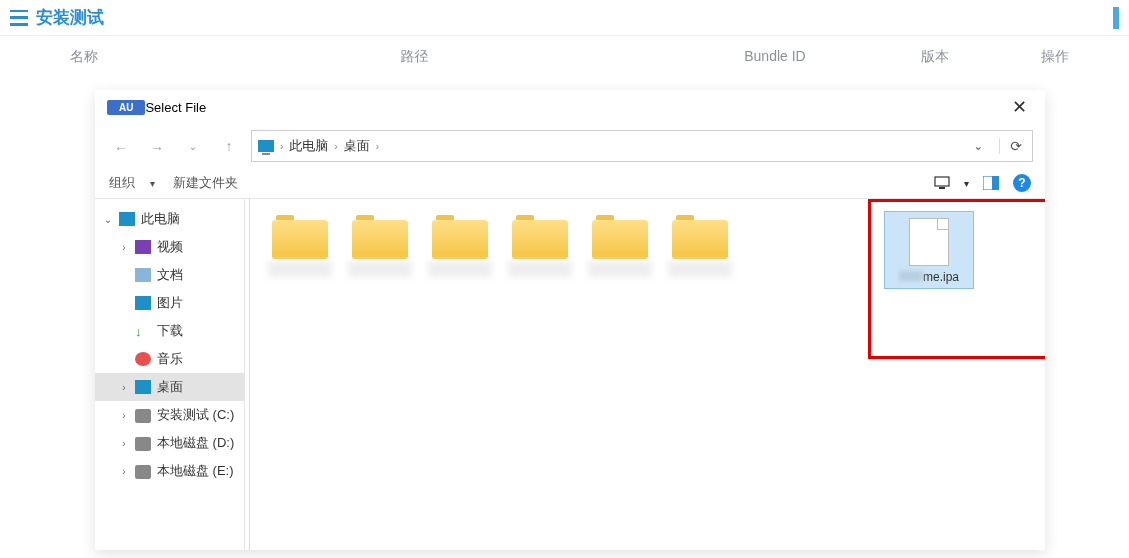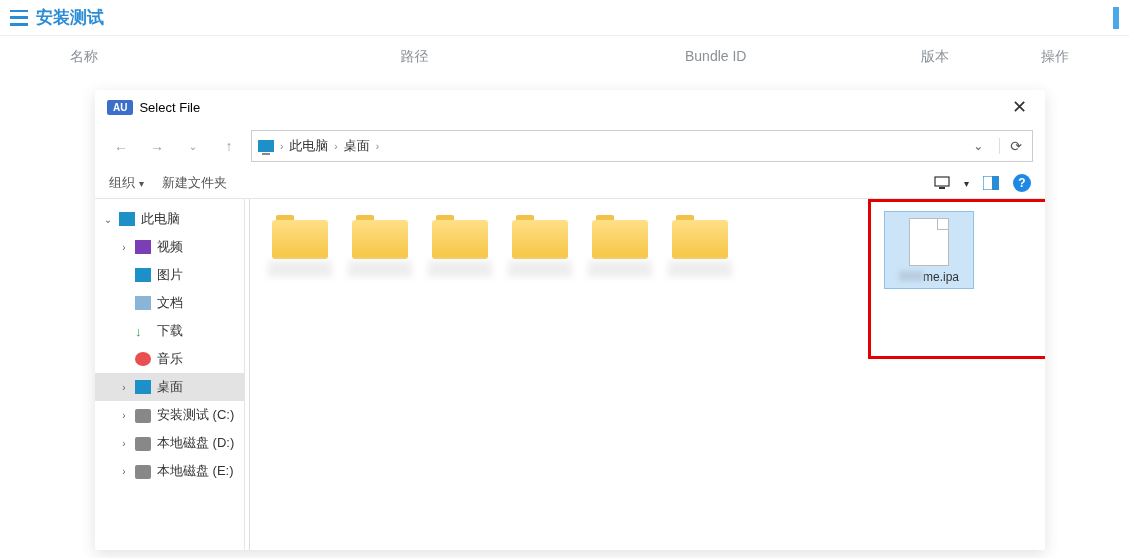--- a/index.html
+++ b/index.html
@@ -8,46 +8,46 @@
 
 .app-header { display: flex; align-items: center; padding: 6px 10px; border-bottom: 1px solid #eee; color: #2b8cd6; font-weight: 600; font-size: 17px; }
 .app-header .menu-icon { width: 18px; height: 16px; margin-right: 8px; display: flex; flex-direction: column; justify-content: space-between; }
 .app-header .menu-icon span { height: 2.5px; background: #2b8cd6; display: block; }
 .app-header-right { margin-left: auto; width: 6px; height: 22px; background: #4aa8e8; }
 
 
 .cols { display: flex; font-size: 14px; color: #8b9199; padding: 12px 24px; }
 .cols .c1 { flex: 0 0 120px; text-align: center; }
 .cols .c2 { flex: 1; text-align: center; }
-.cols .c3 { flex: 0 0 180px; }
+.cols .c3 { flex: 0 0 180px; text-align: center; }
 .cols .c4 { flex: 0 0 140px; text-align: center; font-family: Liberation Serif, serif; }
 .cols .c5 { flex: 0 0 100px; text-align: center; }
 
 
 .dialog { position: absolute; left: 95px; top: 90px; width: 950px; height: 460px; background: #fff; box-shadow: 0 4px 16px rgba(0,0,0,0.12); border-radius: 2px; display: flex; flex-direction: column; }
 .dlg-title { display: flex; align-items: center; padding: 6px 12px; font-size: 13px; }
-.dlg-title .app-badge { background: #3b6fc9; color: #fff; font-size: 10px; font-weight: bold; padding: 2px 6px; border-radius: 2px; margin-right: 6px; }
+.dlg-title .app-badge { background: #3b6fc9; color: #fff; font-size: 10px; font-weight: bold; padding: 2px 12px; border-radius: 2px; }
 .dlg-title .close { margin-left: auto; font-size: 18px; color: #333; cursor: pointer; padding: 0 6px; }
 
 
 .nav-row { display: flex; align-items: center; padding: 6px 12px; gap: 8px; }
 .nav-btn { width: 28px; height: 28px; display: flex; align-items: center; justify-content: center; color: #9aa0a6; font-size: 14px; cursor: pointer; }
 .addr-bar { flex: 1; display: flex; align-items: center; border: 1px solid #ccc; height: 32px; padding: 0 6px; gap: 6px; }
 .addr-bar .pc-icon { width: 16px; height: 12px; background: #1e90c8; position: relative; }
 .addr-bar .pc-icon::after { content: ''; position: absolute; bottom: -3px; left: 4px; width: 8px; height: 2px; background: #888; }
 .crumb { font-size: 13px; color: #333; }
 .crumb-sep { color: #888; font-size: 10px; }
 .addr-bar .dd { margin-left: auto; color: #666; font-size: 12px; padding: 0 6px; }
 .addr-bar .refresh { color: #555; font-size: 14px; padding: 0 4px; border-left: 1px solid #ddd; margin-left: 4px; padding-left: 10px;}
 .search-box { width: 210px; border: 1px solid #ccc; height: 32px; display: flex; align-items: center; padding: 0 8px; color: #999; font-size: 13px; }
 .search-box .mag { margin-left: auto; color: #555; font-size: 14px; }
 
 
 .tool-row { display: flex; align-items: center; padding: 6px 14px; font-size: 13px; color: #555; }
-.tool-row .tbtn { margin-right: 18px; display: flex; align-items: center; gap: 4px; cursor: pointer; }
+.tool-row .tbtn { margin-right: 18px; display: flex; align-items: center; gap: 15px; cursor: pointer; }
 .tool-row .right { margin-left: auto; display: flex; align-items: center; gap: 14px; }
 .tool-row .mini-ico { width: 16px; height: 14px; }
 .tool-row .help { width: 18px; height: 18px; background: #1e88e5; border-radius: 50%; color: #fff; display: flex; align-items: center; justify-content: center; font-size: 12px; font-weight: bold; }
 
 
 .dlg-body { flex: 1; display: flex; overflow: hidden; border-top: 1px solid #e5e5e5; }
 .tree { width: 150px; border-right: 1px solid #e5e5e5; padding: 6px 0; overflow: hidden; }
 .tree-item { display: flex; align-items: center; padding: 5px 8px; font-size: 13px; color: #333; gap: 6px; white-space: nowrap; cursor: pointer; }
 .tree-item.indent { padding-left: 24px; }
 .tree-item.selected { background: #e3e3e3; }
@@ -154,27 +154,27 @@
           <span class="ico ico-pc"></span>
           <span>此电脑</span>
         </div>
         <div class="tree-item indent">
           <span class="exp">›</span>
           <span class="ico ico-vid"></span>
           <span>视频</span>
         </div>
         <div class="tree-item indent">
           <span class="exp"></span>
+          <span class="ico ico-doc"></span>
+          <span>文档</span>
+        </div>
+        <div class="tree-item indent">
+          <span class="exp"></span>
           <span class="ico ico-img"></span>
           <span>图片</span>
-        </div>
-        <div class="tree-item indent">
-          <span class="exp"></span>
-          <span class="ico ico-doc"></span>
-          <span>文档</span>
         </div>
         <div class="tree-item indent">
           <span class="exp"></span>
           <span class="ico ico-dl">↓</span>
           <span>下载</span>
         </div>
         <div class="tree-item indent">
           <span class="exp"></span>
           <span class="ico ico-music"></span>
           <span>音乐</span>

